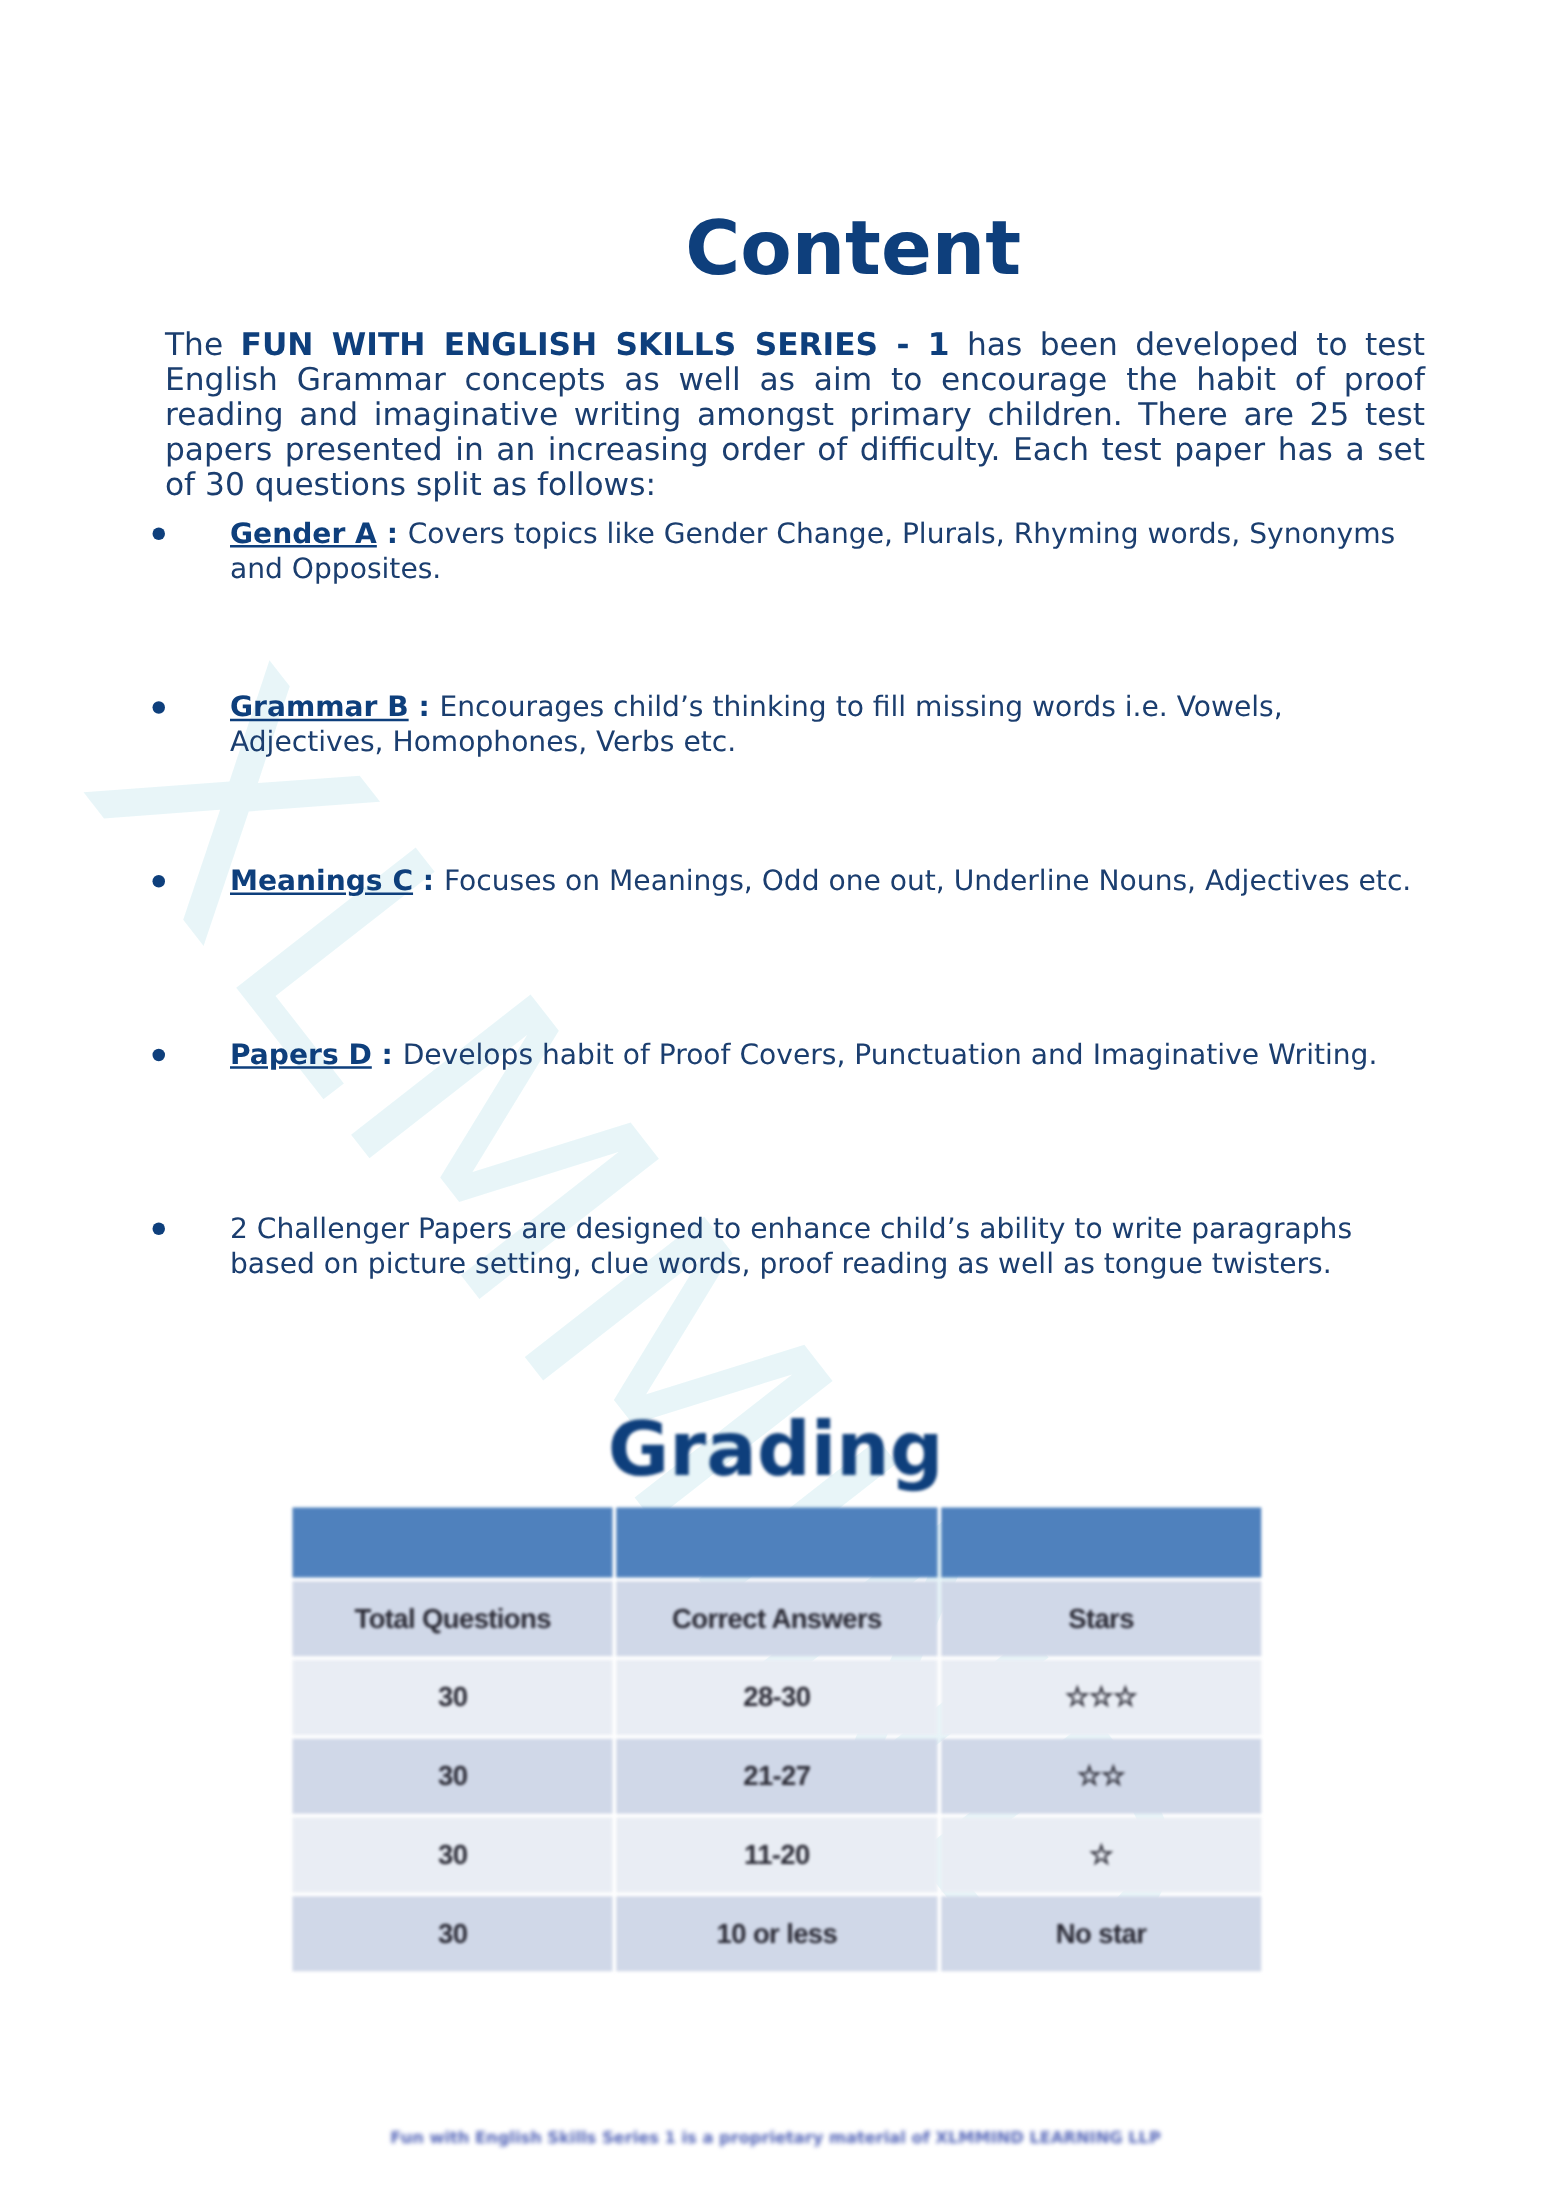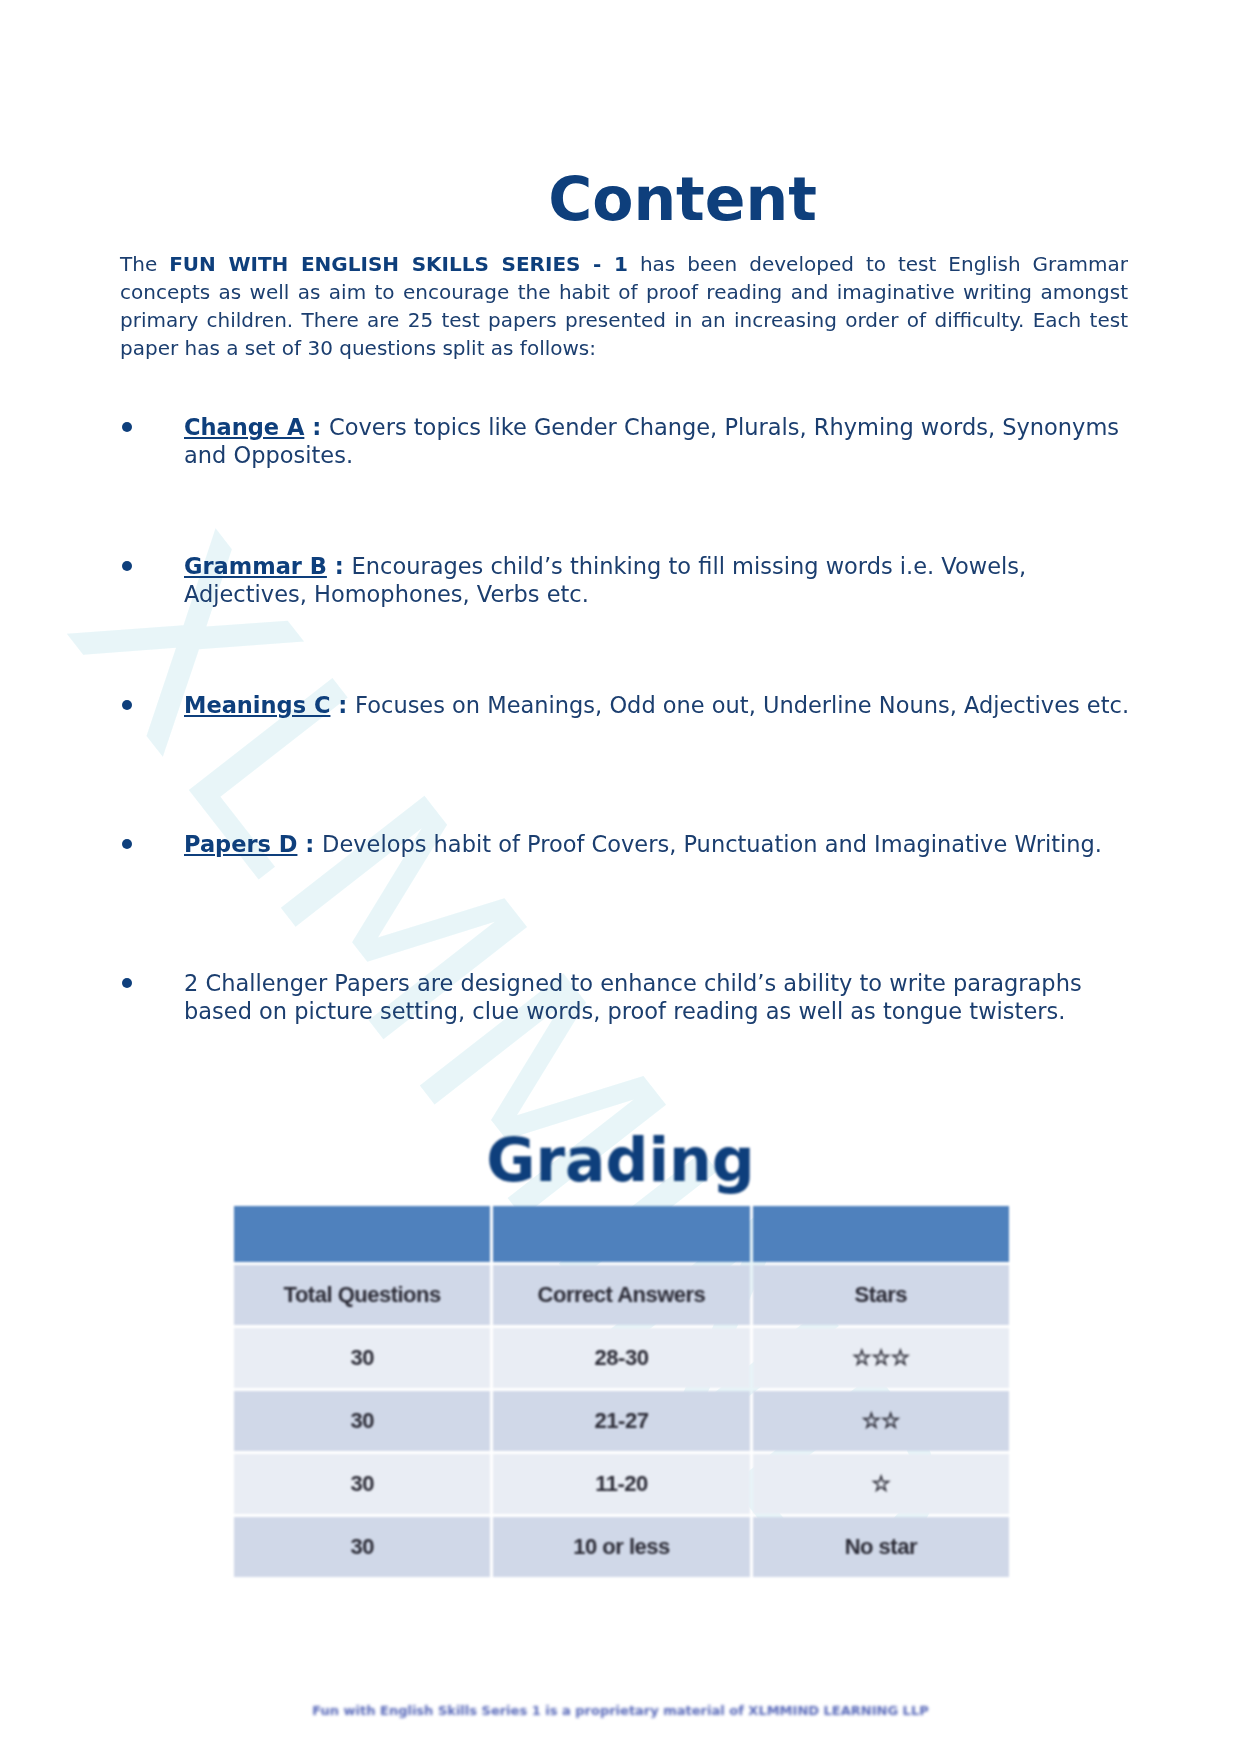--- a/index.html
+++ b/index.html
@@ -18,21 +18,21 @@
     }
     .page { position: relative; z-index: 1; }
     .title {
       position: absolute; top: 148px; left: 0; width: 1241px; text-align: center;
       font-size: 60px; font-weight: bold; color: #0e3f7c; margin: 16px;
       font-family: "DejaVu Sans", sans-serif;
       padding-left: 46px;
     }
     .intro {
       position: absolute; top: 250px; left: 120px; width: 1008px;
-      font-size: 20px; line-height: 28px; text-align: justify; margin: 0;
+      font-size: 25px; line-height: 28px; text-align: justify; margin: 12px;
       color: #1b3e6f;
     }
     .intro b { color: #0e3f7c; }
     .bullets { position: absolute; left: 120px; top: 0; width: 1008px; margin: 0; padding: 0; list-style: none; }
     .bullet {
       position: absolute; left: 0; width: 1000px;
       font-size: 22.5px; line-height: 28px;
     }
     .bullet .dot {
       position: absolute; left: 2px; top: 9px; width: 10px; height: 10px;
@@ -72,21 +72,21 @@
 
 <div class="page">
 
   <h1 class="title">Content</h1>
 
   <p class="intro"><span>The </span><b>FUN WITH ENGLISH SKILLS SERIES - 1</b><span> has been developed to test English Grammar concepts as well as aim to encourage the habit of proof reading and imaginative writing amongst primary children. There are 25 test papers presented in an increasing order of difficulty. Each test paper has a set of 30 questions split as follows:</span></p>
 
   <div class="bullets">
     <div class="bullet" style="top:413px">
       <span class="dot"></span>
-      <span class="text"><span class="label">Change A</span><span class="sep"> : </span><span>Covers topics like Gender Change, Plurals, Rhyming words, Synonyms and Opposites.</span></span>
+      <span class="text"><span class="label">Gender A</span><span class="sep"> : </span><span>Covers topics like Gender Change, Plurals, Rhyming words, Synonyms and Opposites.</span></span>
     </div>
     <div class="bullet" style="top:552px">
       <span class="dot"></span>
       <span class="text"><span class="label">Grammar B</span><span class="sep"> : </span><span>Encourages child’s thinking to fill missing words  i.e. Vowels, Adjectives, Homophones, Verbs etc.</span></span>
     </div>
     <div class="bullet" style="top:691px">
       <span class="dot"></span>
       <span class="text"><span class="label">Meanings C</span><span class="sep"> : </span><span>Focuses on Meanings, Odd one out, Underline Nouns, Adjectives etc.</span></span>
     </div>
     <div class="bullet" style="top:830px">

